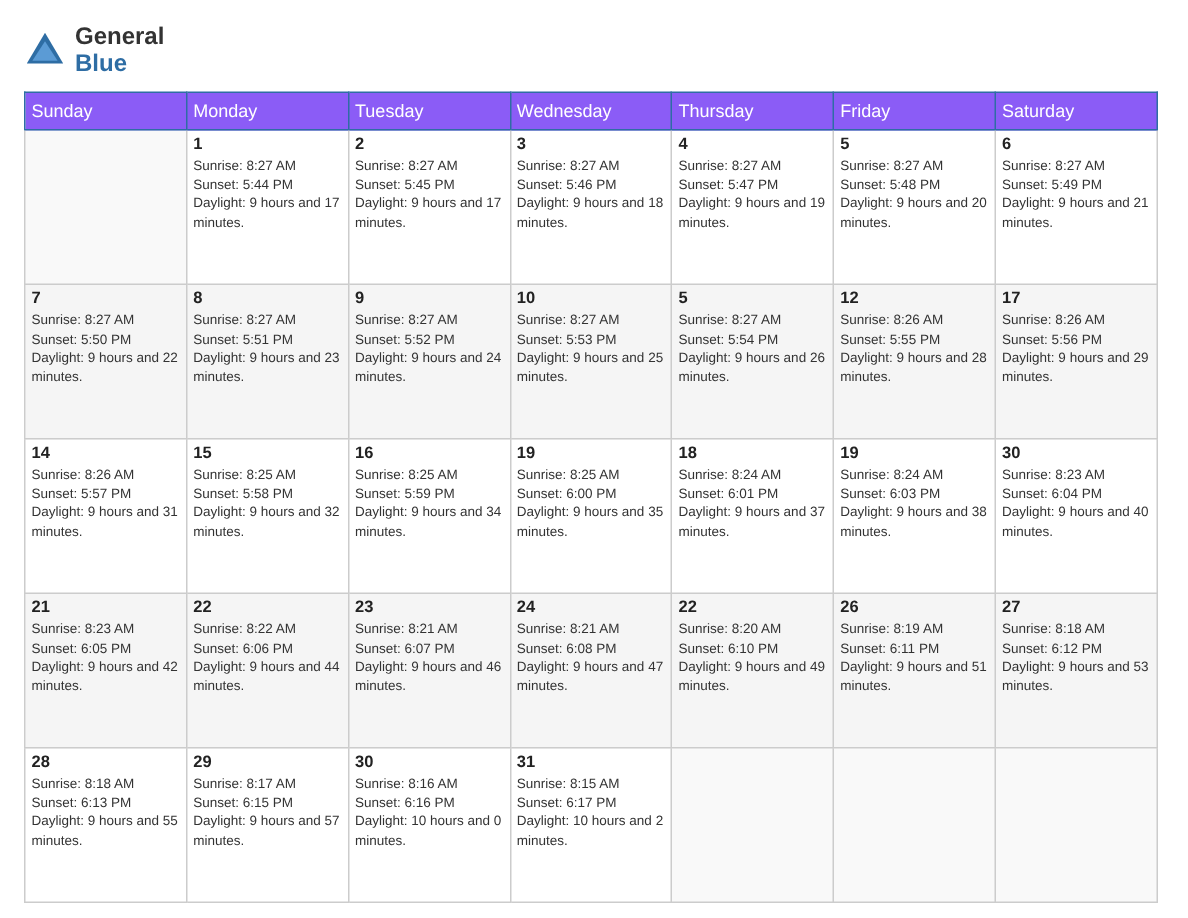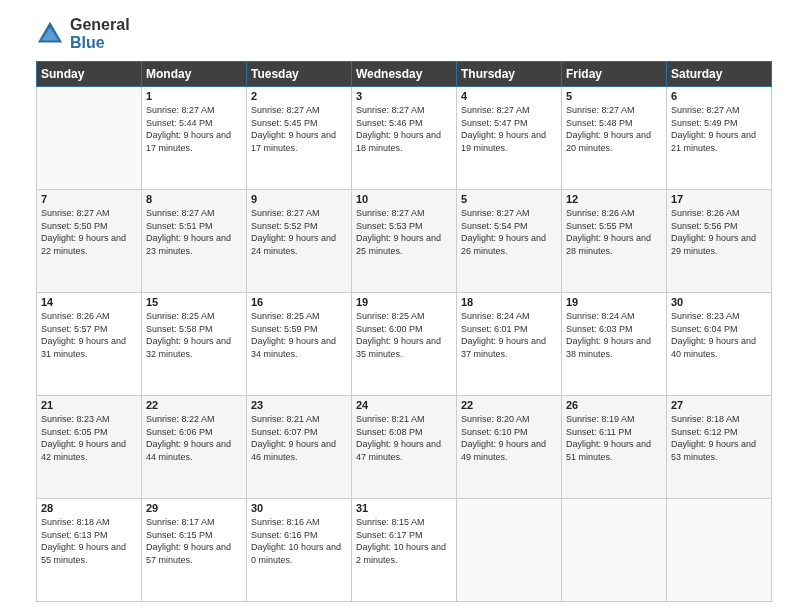--- a/index.html
+++ b/index.html
@@ -6,21 +6,21 @@
     body {
       font-family: Arial, sans-serif;
       background: #fff;
       width: 792px;
       height: 612px;
       overflow: hidden;
     }
     .page {
       width: 792px;
       height: 612px;
-      padding: 16px 20px 10px 36px;
+      padding: 16px 20px 10px 16px;
       display: flex;
       flex-direction: column;
     }
     .header {
       display: flex;
       justify-content: space-between;
       align-items: flex-start;
       margin-bottom: 10px;
     }
     .logo {
@@ -61,24 +61,24 @@
       color: #555;
     }
     .calendar {
       flex: 1;
       border: 1px solid #ccc;
       border-collapse: collapse;
       width: 100%;
       table-layout: fixed;
     }
     .calendar th {
-      background-color: #404040;
+      background-color: #8b5cf6;
       color: #fff;
       font-size: 12px;
-      font-weight: bold;
+      font-weight: normal;
       padding: 5px 4px;
       text-align: left;
       border: 1px solid #2e6da4;
     }
     .calendar td {
       border: 1px solid #ccc;
       vertical-align: top;
       padding: 3px 4px;
       font-size: 9.5px;
       color: #333;

